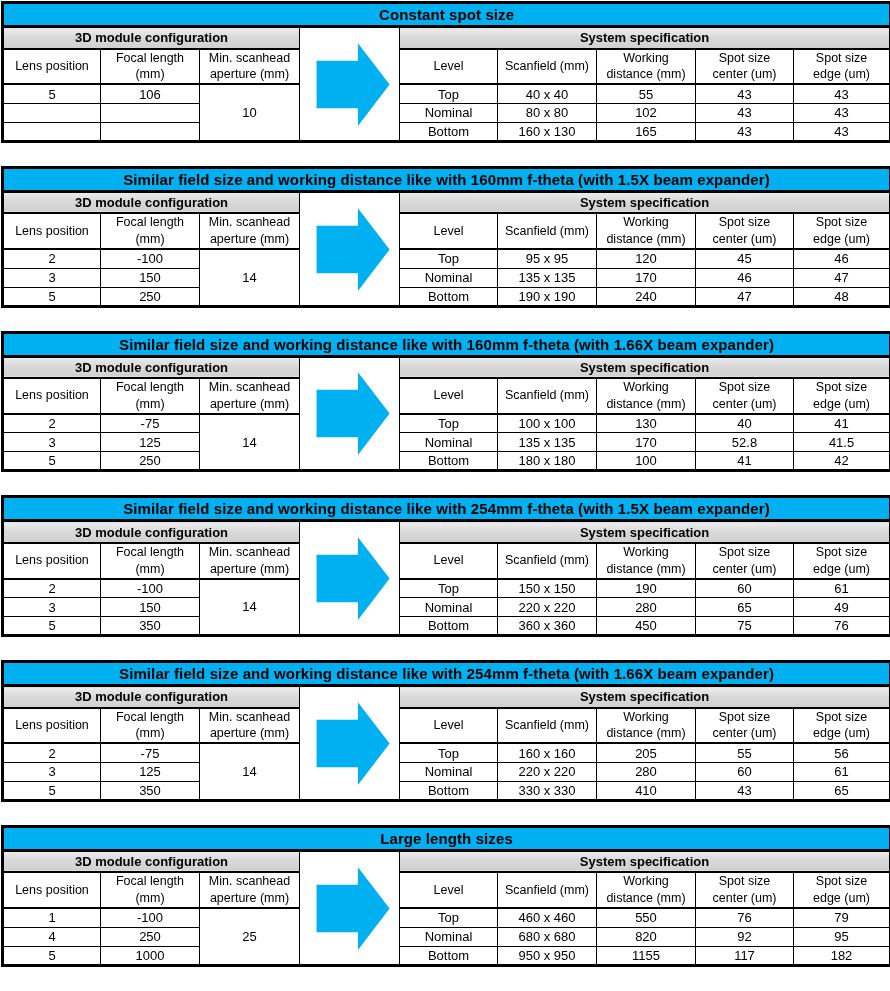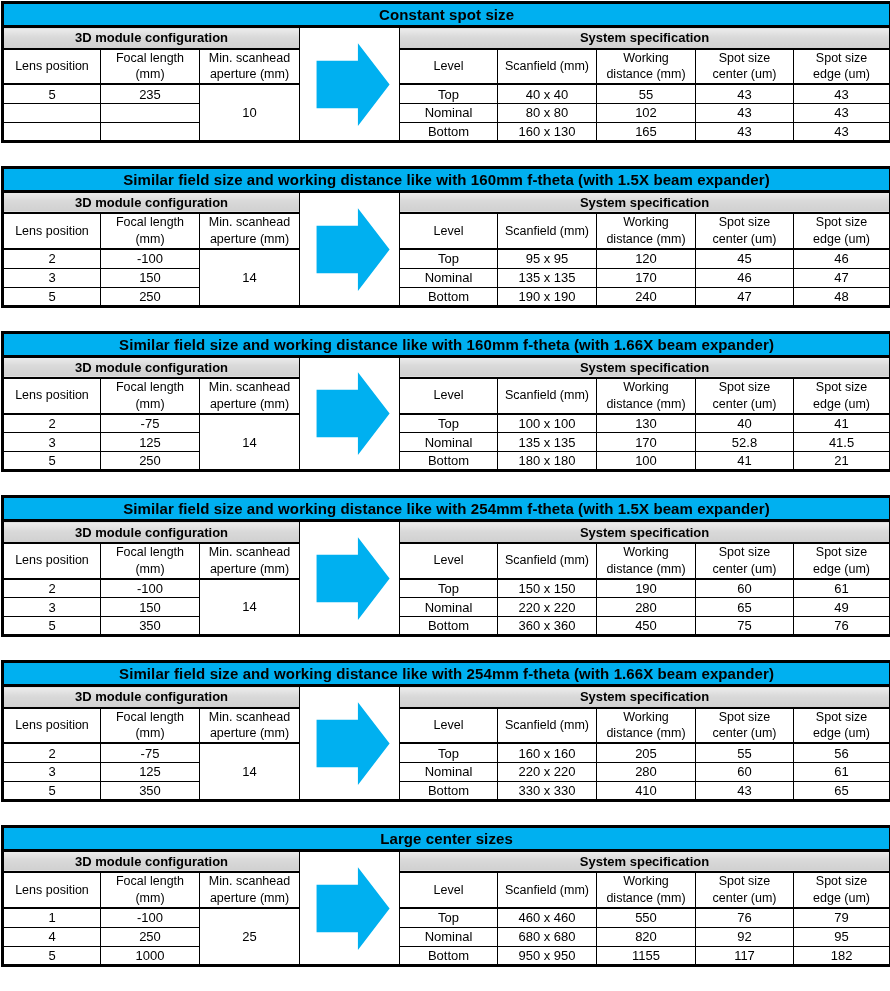--- a/index.html
+++ b/index.html
@@ -84,21 +84,21 @@
   <td>Scanfield (mm)</td>
   <td>Working
 distance (mm)</td>
   <td>Spot size
 center (um)</td>
   <td>Spot size
 edge (um)</td>
 </tr>
 <tr class="data-row">
   <td>5</td>
-  <td>235</td>
+  <td>106</td>
   <td rowspan="3">10</td>
   <td>Top</td>
   <td>40 x 40</td>
   <td>55</td>
   <td>43</td>
   <td>43</td>
 </tr>
 <tr class="data-row">
   <td></td>
   <td></td>
@@ -250,21 +250,21 @@
   <td>52.8</td>
   <td>41.5</td>
 </tr>
 <tr class="data-row">
   <td>5</td>
   <td>250</td>
   <td>Bottom</td>
   <td>180 x 180</td>
   <td>100</td>
   <td>41</td>
-  <td>21</td>
+  <td>42</td>
 </tr>
 </tbody>
 </table>
 
 <table class="spec-table">
 <colgroup>
       <col style="width:98px">
       <col style="width:99px">
       <col style="width:100px">
       <col style="width:100px">
@@ -411,21 +411,21 @@
       <col style="width:100px">
       <col style="width:100px">
       <col style="width:98px">
       <col style="width:99px">
       <col style="width:99px">
       <col style="width:98px">
       <col style="width:97px">
     </colgroup>
 <tbody>
 <tr class="title-row">
-        <td colspan="9">Large center sizes</td>
+        <td colspan="9">Large length sizes</td>
       </tr>
 <tr class="section-row">
   <td colspan="3" class="section">3D module configuration</td>
   <td class="arrow-cell" rowspan="5">
           <svg class="arrow" viewBox="0 0 100 115">
             <polygon points="12,30 59,30 59,10 95,57 59,104 59,84 12,84" fill="#00B0F0"></polygon>
           </svg>
         </td>
   <td colspan="5" class="section">System specification</td>
 </tr>

